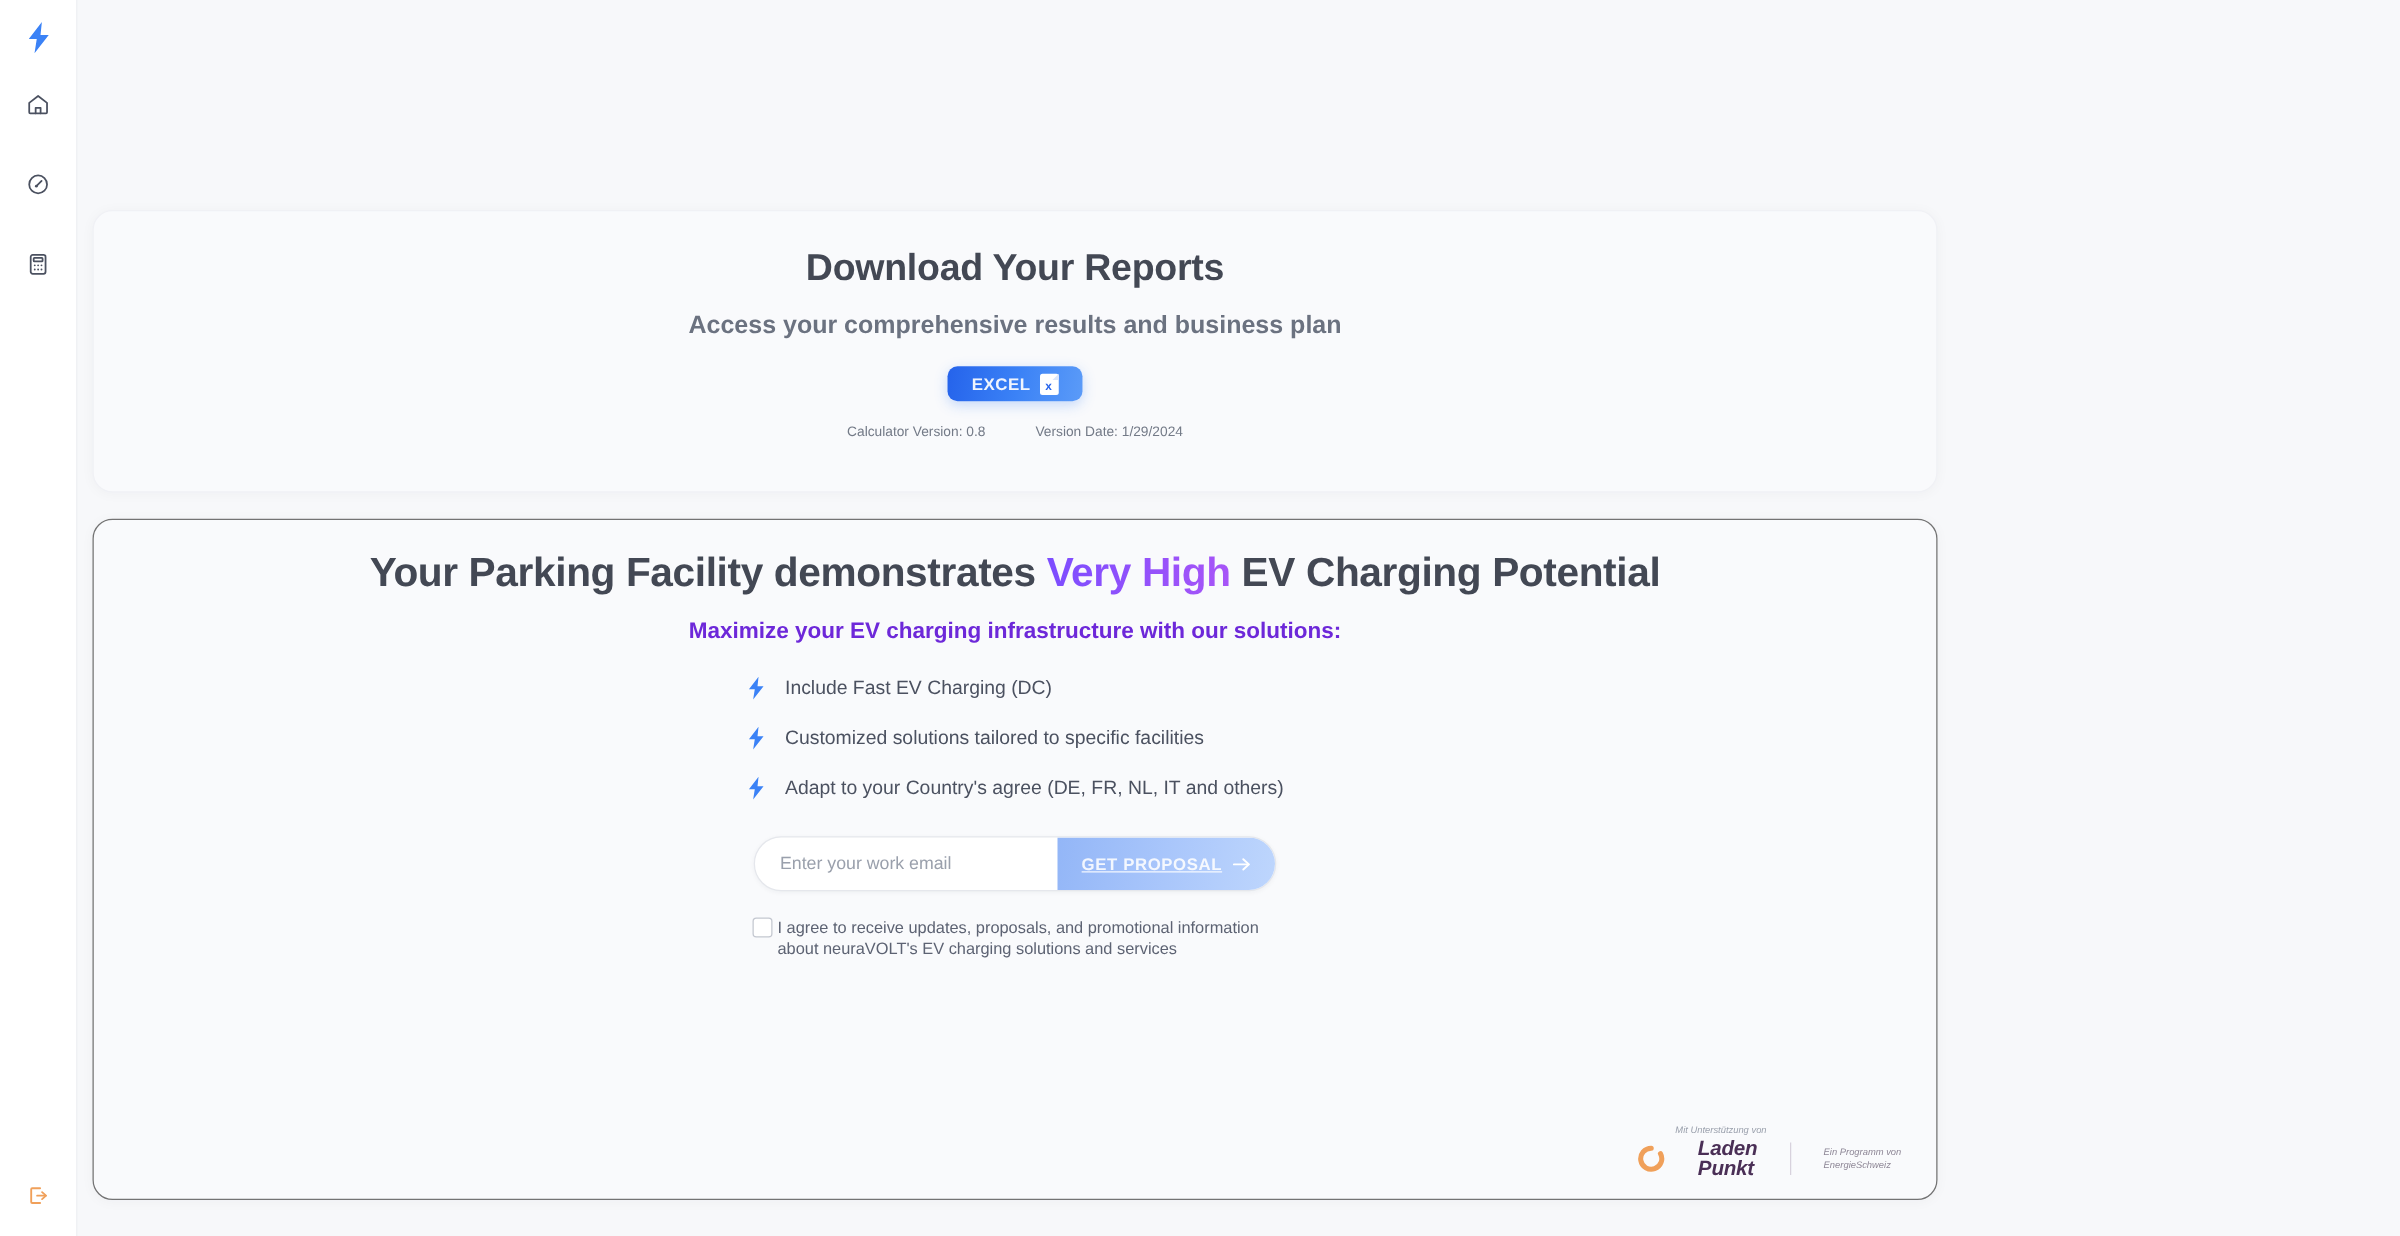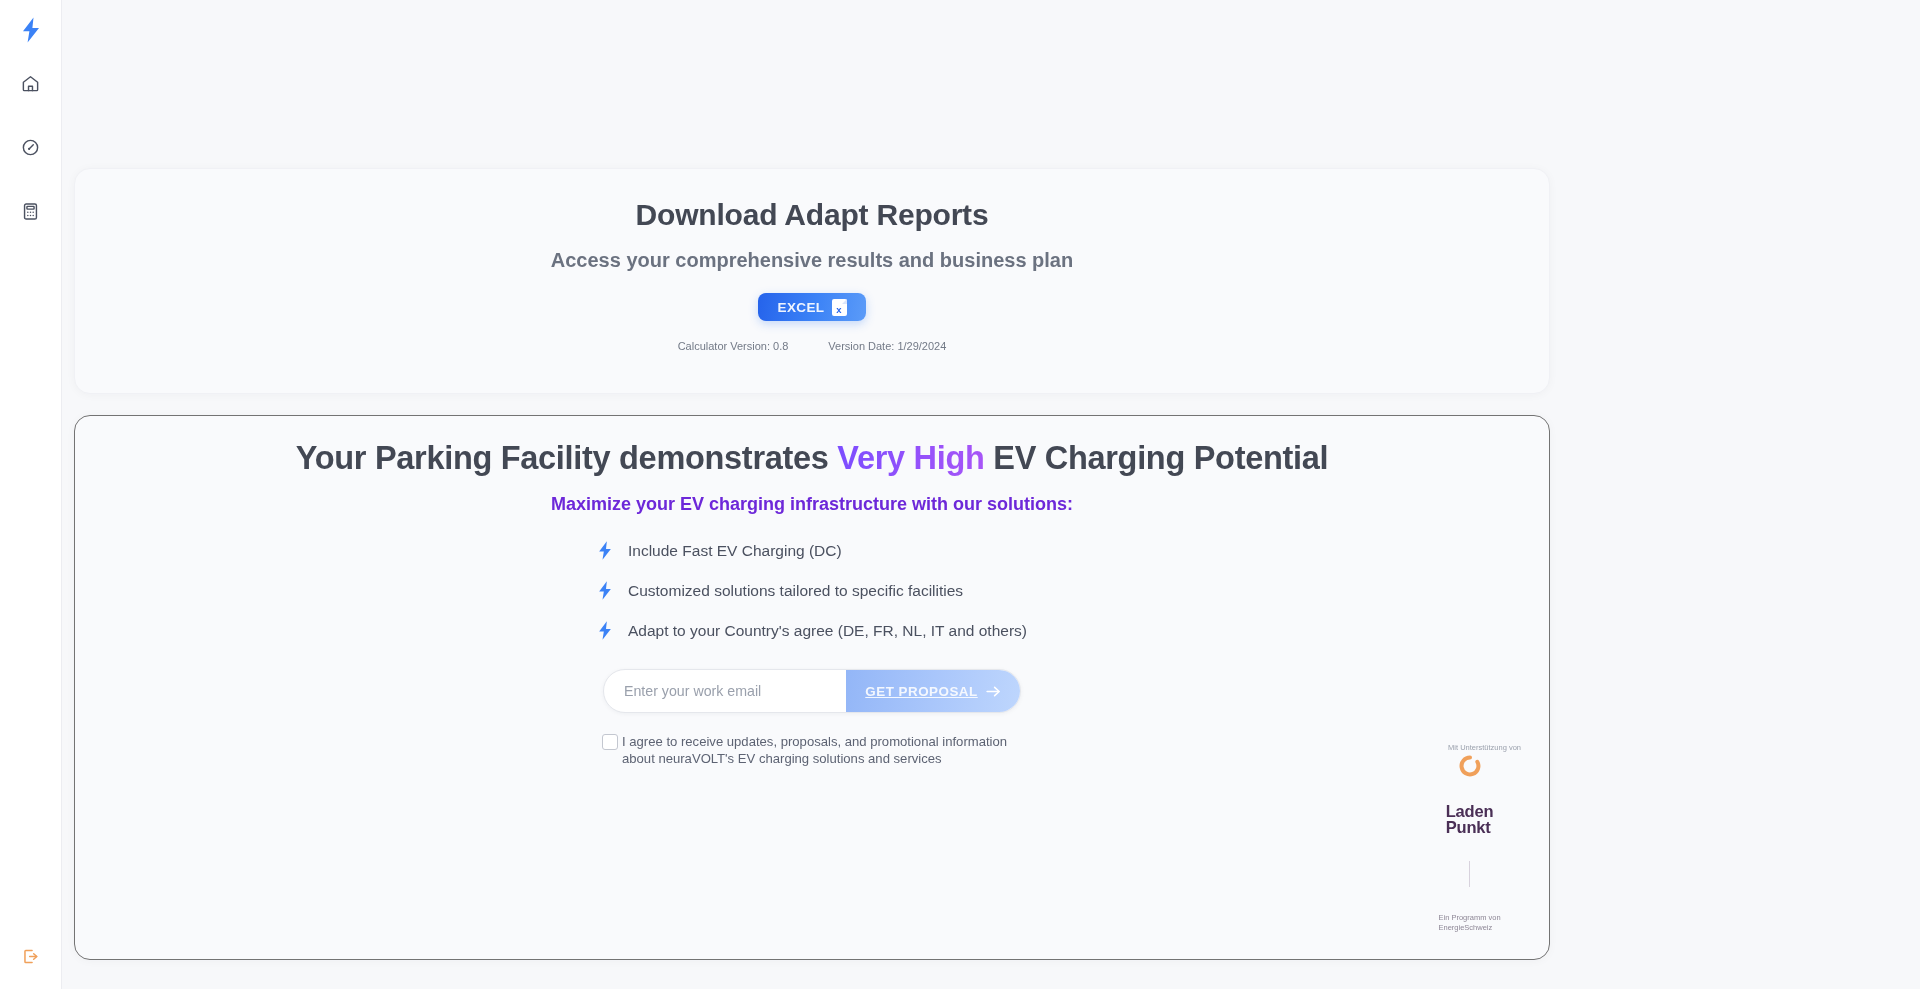--- a/index.html
+++ b/index.html
@@ -270,34 +270,34 @@
   #consent-text {
     font-size: 13.1px;
     line-height: 1.32;
     color: #5d6373;
   }
 
   
   #sponsor {
     position: absolute;
     right: 28px;
-    bottom: 26px;
+    bottom: 16px;
     text-align: left;
+    font-style: italic;
   }
   #sponsor-kicker {
     font-size: 7.5px;
     color: #9ba1ad;
     margin-left: 30px;
     margin-bottom: 3px;
   }
   #sponsor-body {
     display: flex;
     align-items: center;
     gap: 26px;
-    flex-direction: column;
   }
   .lp-mark { width: 22px; height: 22px; flex: none; }
   #lp-name {
     font-size: 16.5px;
     font-weight: bold;
     line-height: 0.97;
     color: #4a2f56;
     letter-spacing: -0.2px;
   }
   .lp-div {
@@ -367,21 +367,21 @@
     <div class="def-panel capex">
       
     </div>
 
     <div class="def-panel opex">
       
     </div>
   </section>
 
   <section id="download-card">
-    <h1 id="dl-title">Download Adapt Reports</h1>
+    <h1 id="dl-title">Download Your Reports</h1>
     <h2 id="dl-sub">Access your comprehensive results and business plan</h2>
 
     <button id="excel-btn">
       <span class="xl-label">EXCEL</span>
       <span class="xl-icon">
         <span>x</span>
       </span>
     </button>
 
     <div id="version-row">

